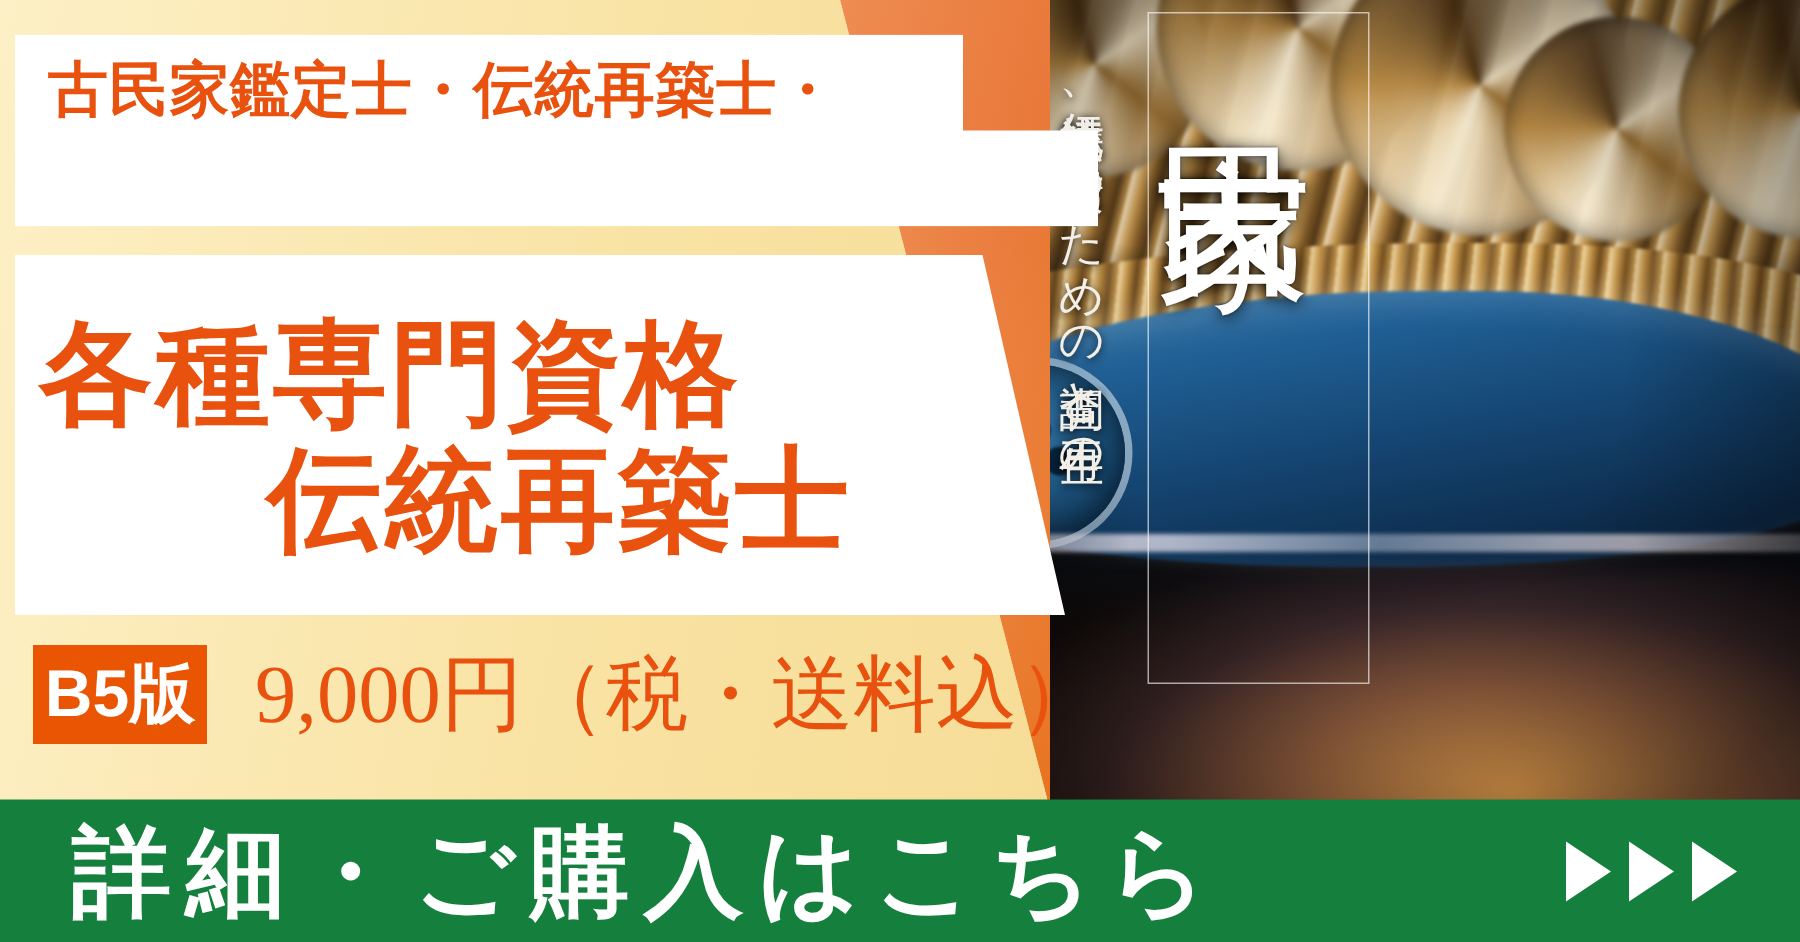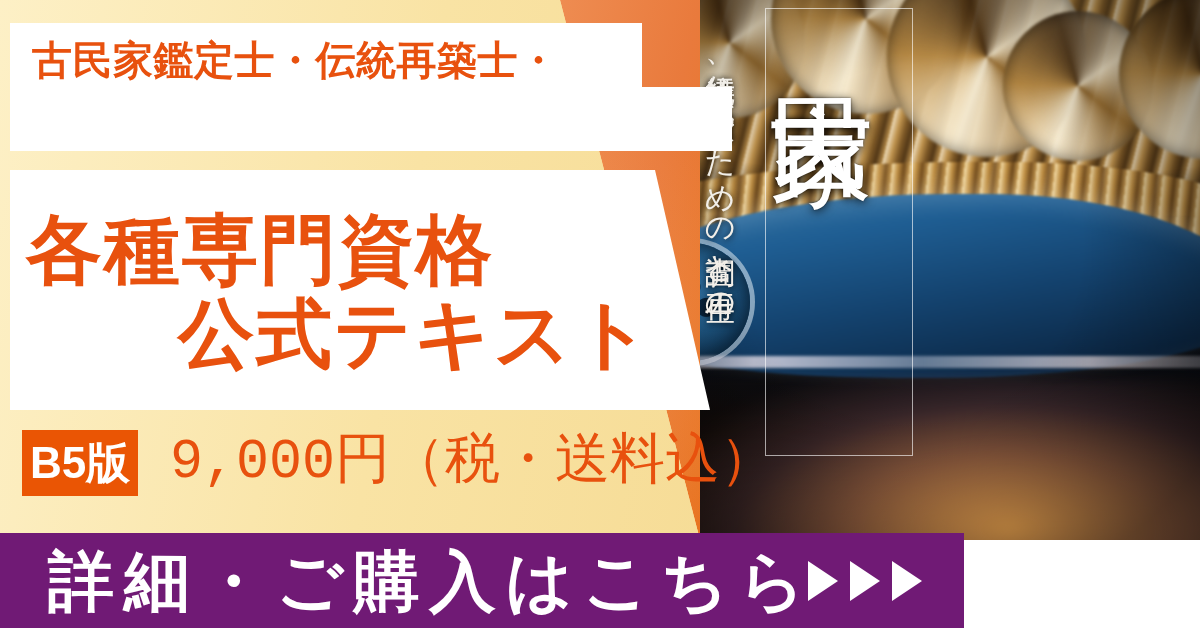--- a/index.html
+++ b/index.html
@@ -151,28 +151,28 @@
     position:absolute; left:22px; top:430px; width:116px; height:66px;
     background:#ea5504; color:#fff;
     font-size:44px; font-weight:700; line-height:66px; text-align:center;
     letter-spacing:0;
     font-family:"Liberation Sans","DejaVu Sans",sans-serif;
   }
   .price {
     position:absolute; left:170px; top:434px;
     font-size:55px; color:#e8510e; line-height:58px; white-space:nowrap;
     letter-spacing:0;
-    font-family:Liberation Mono, monospace;
+    font-family:Liberation Serif, serif;
     text-align:center;
   }
 
   
   .cta {
-    position:absolute; left:0; top:533px; width:964px; height:95px;
-    background:#701a75; overflow:hidden;
+    position:absolute; left:0; top:533px; width:1200px; height:95px;
+    background:#15803d; overflow:hidden;
   }
   .cta-text {
     position:absolute; left:48px; top:50%; transform:translateY(-50%);
     font-size:66px; font-weight:700; color:#fff; letter-spacing:10px;
     white-space:nowrap; line-height:1;
     font-family:"Liberation Sans","DejaVu Sans",sans-serif;
   }
   .arrows { position:absolute; right:42px; top:50%; transform:translateY(-50%); display:flex; gap:12px; }
   .arrow { width:0; height:0; border-left:30px solid #fff; border-top:20px solid transparent; border-bottom:20px solid transparent; }
 </style>
@@ -204,21 +204,21 @@
   <div class="bg-grad"></div>
   <div class="bg-grad2"></div>
   <div class="cream-wedge"></div>
   <div class="cream-wedge-soft"></div>
 
   <div class="panel-top"></div>
   <div class="sub-line sub-l1">古民家鑑定士・伝統再築士・</div>
 
   <div class="panel-mid"></div>
   <div class="head-line head-l1">各種専門資格</div>
-  <div class="head-line head-l2">公式テキスト</div>
+  <div class="head-line head-l2">伝統再築士</div>
 
   <div class="badge">B5版</div>
   <div class="price">9,000円（税・送料込）</div>
 
   <div class="cta">
     <div class="cta-text">詳細・ご購入はこちら</div>
     <div class="arrows">
       <span class="arrow"></span>
       <span class="arrow"></span>
       <span class="arrow"></span>

